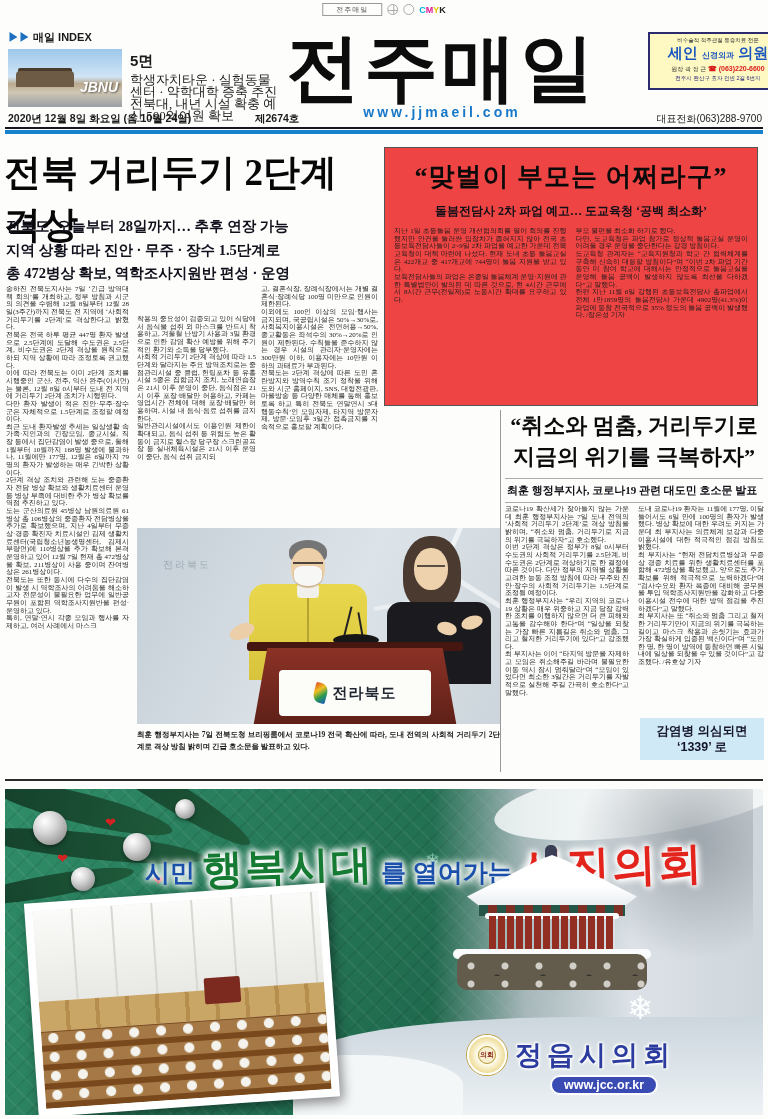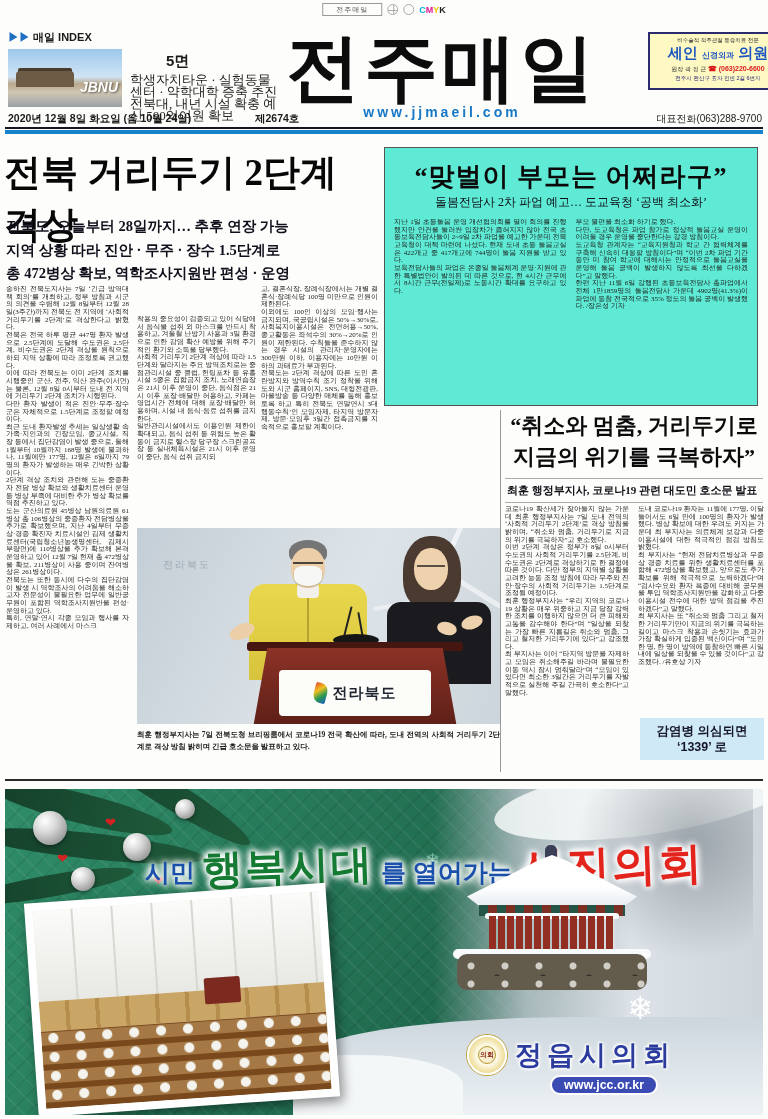--- a/index.html
+++ b/index.html
@@ -23,21 +23,21 @@
 
   
   .idx-label { top:30px; left:8px; font-size:11px; font-weight:bold; }
   .idx-arrows { color:#1f6fc0; }
   .thumb { top:49px; left:8px; width:114px; height:58px; overflow:hidden;
            background:linear-gradient(180deg,#9ec8ec 0%,#cfe4f4 48%,#b9a98e 60%,#cfc6b4 75%,#9aa0a6 100%); }
   .thumb .gate { position:absolute; left:8px; top:22px; width:58px; height:16px; background:#6d5b46;
                  border-radius:4px 4px 0 0; box-shadow:0 -5px 0 -2px #4a3c2c; }
   .thumb .jbnu { position:absolute; right:4px; bottom:12px; color:#fff; font-weight:bold;
                  font-size:14px; font-style:italic; text-shadow:1px 1px 2px rgba(0,0,0,.5); font-family:"Liberation Sans",sans-serif;}
-  .idx-page { top:52px; left:130px; font-size:15px; font-weight:bold;margin-left:36px; }
+  .idx-page { top:52px; left:130px; font-size:15px; font-weight:bold; }
   .idx-lines { top:74px; left:130px; width:150px; font-size:13px; line-height:12px; color:#222; white-space:pre-line;}
 
   .masthead { top:32px; left:232px; width:420px; text-align:center;
               font-family:"Liberation Sans",sans-serif; font-weight:900; font-size:74px;
               line-height:72px; letter-spacing:4px; color:#0c0c0c; }
   .website  { top:104px; left:232px; width:420px; text-align:center; color:#1778c8;
               font-family:"Liberation Sans",sans-serif; font-weight:bold; font-size:14px; letter-spacing:3px; }
 
   .head-ad { top:32px; left:648px; width:140px; height:58px; background:#fef9c3;
              border:2px solid #2b2b6e; text-align:center; padding-top:3px; font-family:"Liberation Sans",sans-serif;}
@@ -95,23 +95,23 @@
               border-radius:2px 8px 2px 8px; transform:rotate(14deg);}
   .podium-txt{ font-size:15px; font-weight:900; color:#1e2430; letter-spacing:1px;}
   .mic1 { position:absolute; left:208px; top:78px; width:2px; height:46px; background:#222; transform:rotate(14deg);}
   .mic2 { position:absolute; left:224px; top:84px; width:2px; height:42px; background:#222; transform:rotate(-10deg);}
   .mic-blob { position:absolute; left:196px; top:106px; width:46px; height:12px; background:#161616; border-radius:50%;}
 
   .caption { top:729px; left:137px; width:363px; font-size:7.5px; font-weight:bold;
              line-height:11.5px; color:#202020; text-align:justify; }
 
   
-  .a2-box { top:147px; left:384px; width:374px; height:259px; border:1.5px solid #555; background:#5eead4; }
+  .a2-box { top:147px; left:384px; width:374px; height:259px; border:1.5px solid #555; background:#ef4444; }
   .a2-headline { margin-top:11px; text-align:center; font-size:26px; font-weight:bold; color:#0a0a0a; letter-spacing:1px;}
-  .a2-subhead  { text-align:center; font-size:12px; font-weight:normal; color:#101018;}
+  .a2-subhead  { margin-top:9px; text-align:center; font-size:12px; font-weight:bold; color:#101018;}
   .a2-cols { display:flex; gap:9px; padding:8px 9px 0 9px; }
   .a2-cols .newscol { height:168px; flex:1; }
 
   
   .vrule { top:410px; left:500px; width:1px; height:362px; background:#999; }
   .a3-headline { top:410px; left:505px; width:258px; text-align:center; font-size:22px;
                  font-weight:bold; line-height:31px; color:#0a0a0a; white-space:pre-line;}
   .a3-subhead  { top:478px; left:505px; width:258px; font-size:11px; font-weight:bold; color:#101018;
                  border-top:1px solid #aaa; border-bottom:1px solid #aaa; padding:4px 0 4px 2px;}
   .a3c1 { top:506px; left:505px; width:124px; height:266px; }

